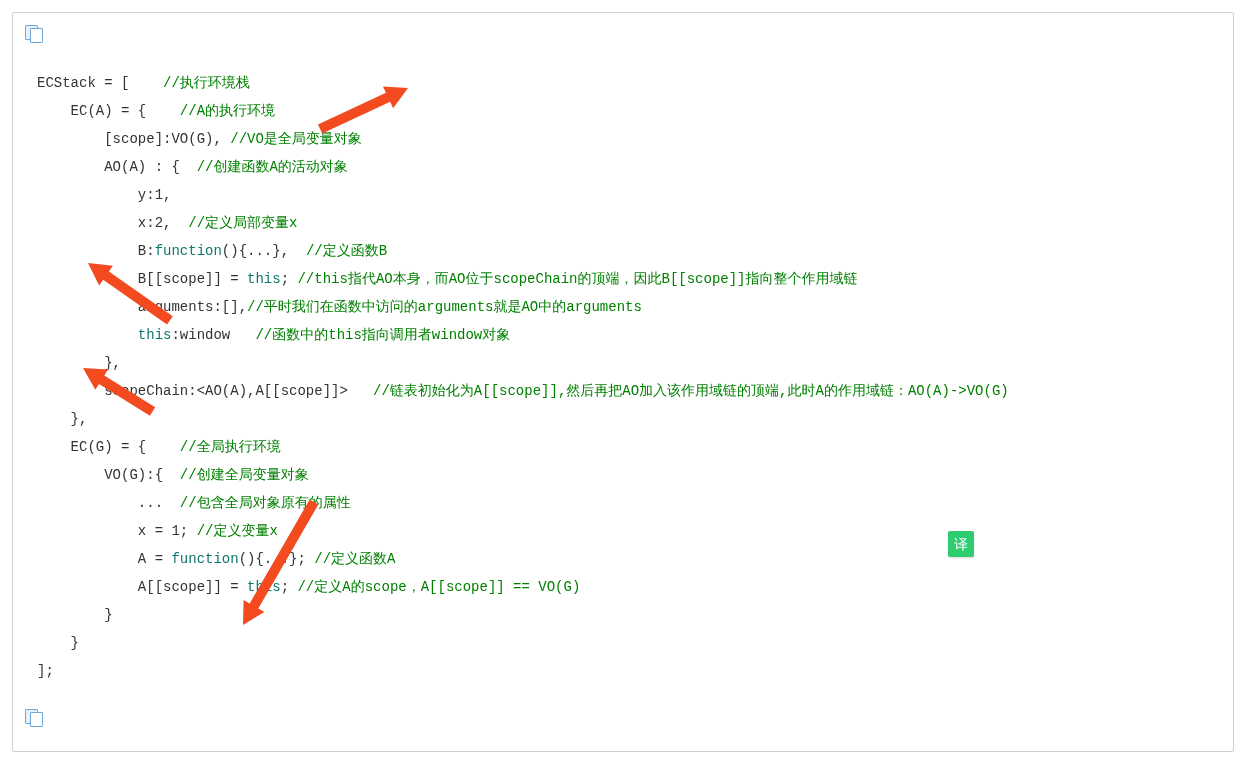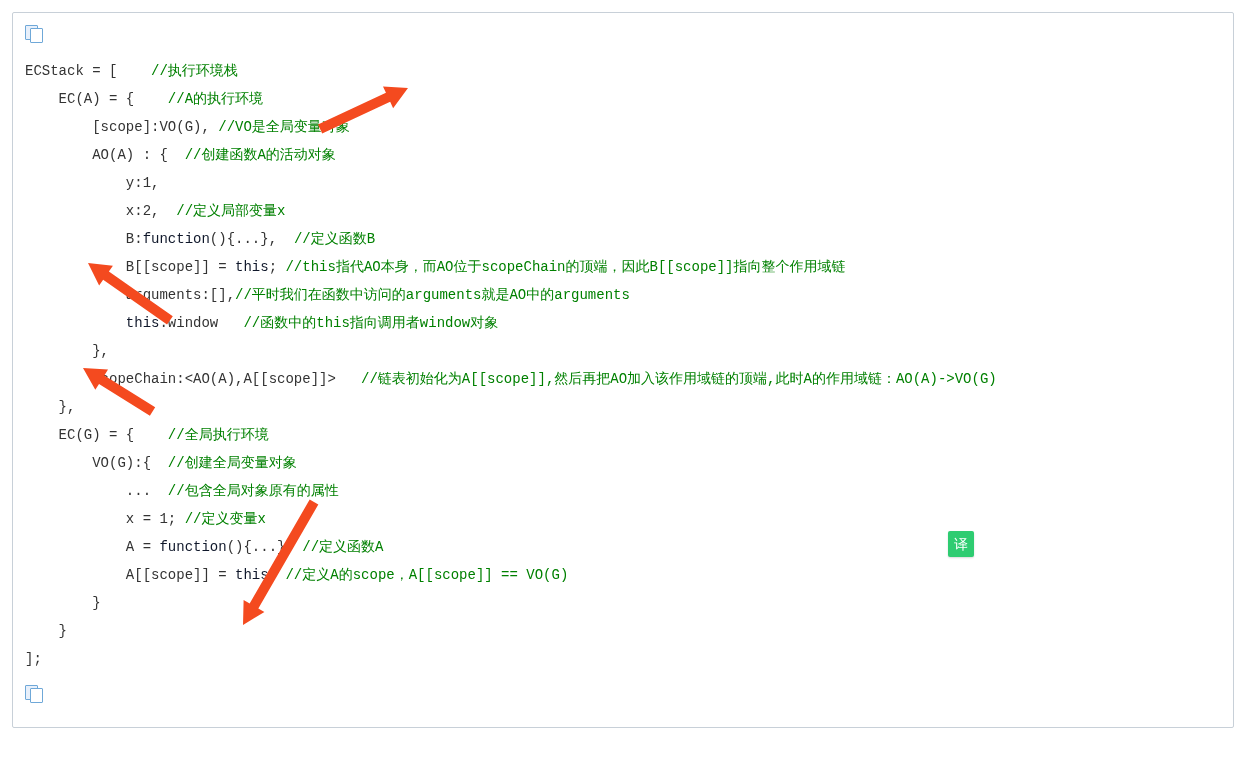--- a/index.html
+++ b/index.html
@@ -28,27 +28,27 @@
     width: 11px;
     height: 13px;
     border: 1px solid #6fa8d8;
     background: #fff;
     border-radius: 1px;
   }
   .copy-icon .page1 { left: 0; top: 0; background:#e8f0fb; }
   .copy-icon .page2 { left: 5px; top: 3px; background:#fff; }
   .copy-bottom { margin-top: 12px; }
   pre {
-    margin: 0;
+    margin: 12px;
     font-family: inherit;
     white-space: pre;
     color: #333;
   }
   .tok-comment { color: #008000; }
-  .tok-keyword { color: #0f172a; }
+  .tok-keyword { color: #0f766e; }
   .arrow {
     position: absolute;
     pointer-events: none;
   }
   .arrow svg { display:block; }
   .translate-badge {
     position: absolute;
     width: 26px;
     height: 26px;
     background: #2ecc71;

